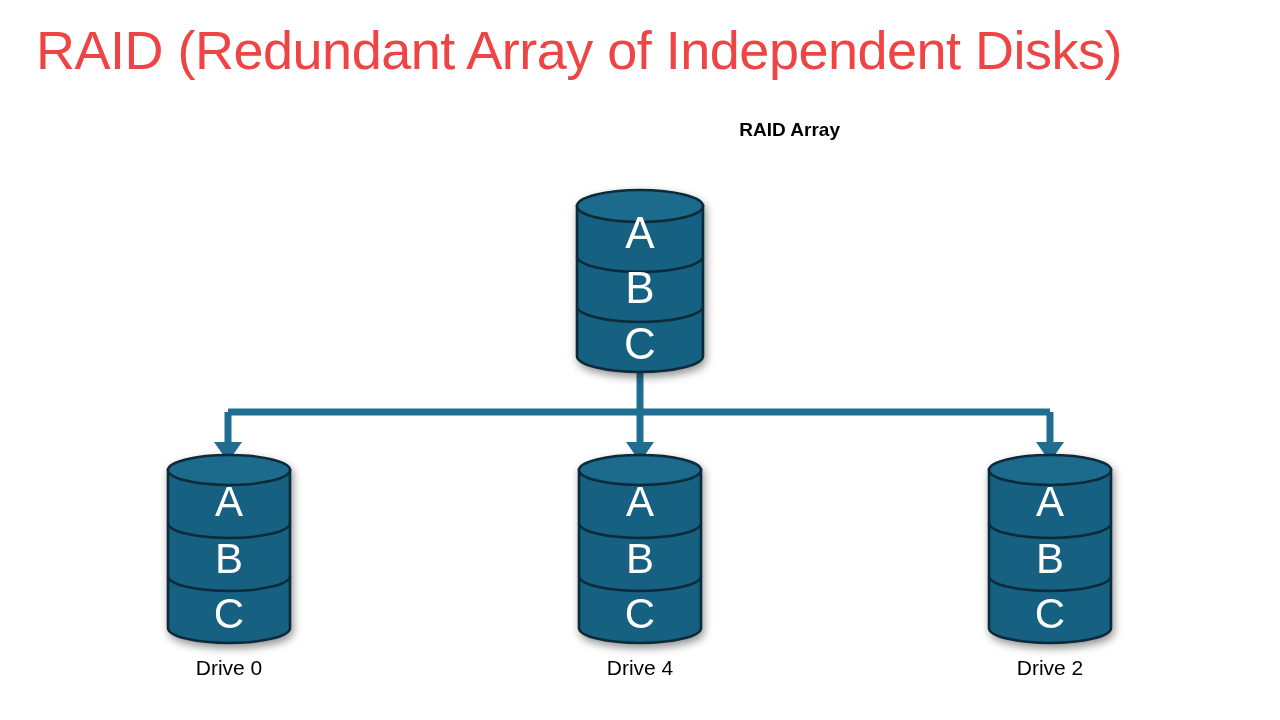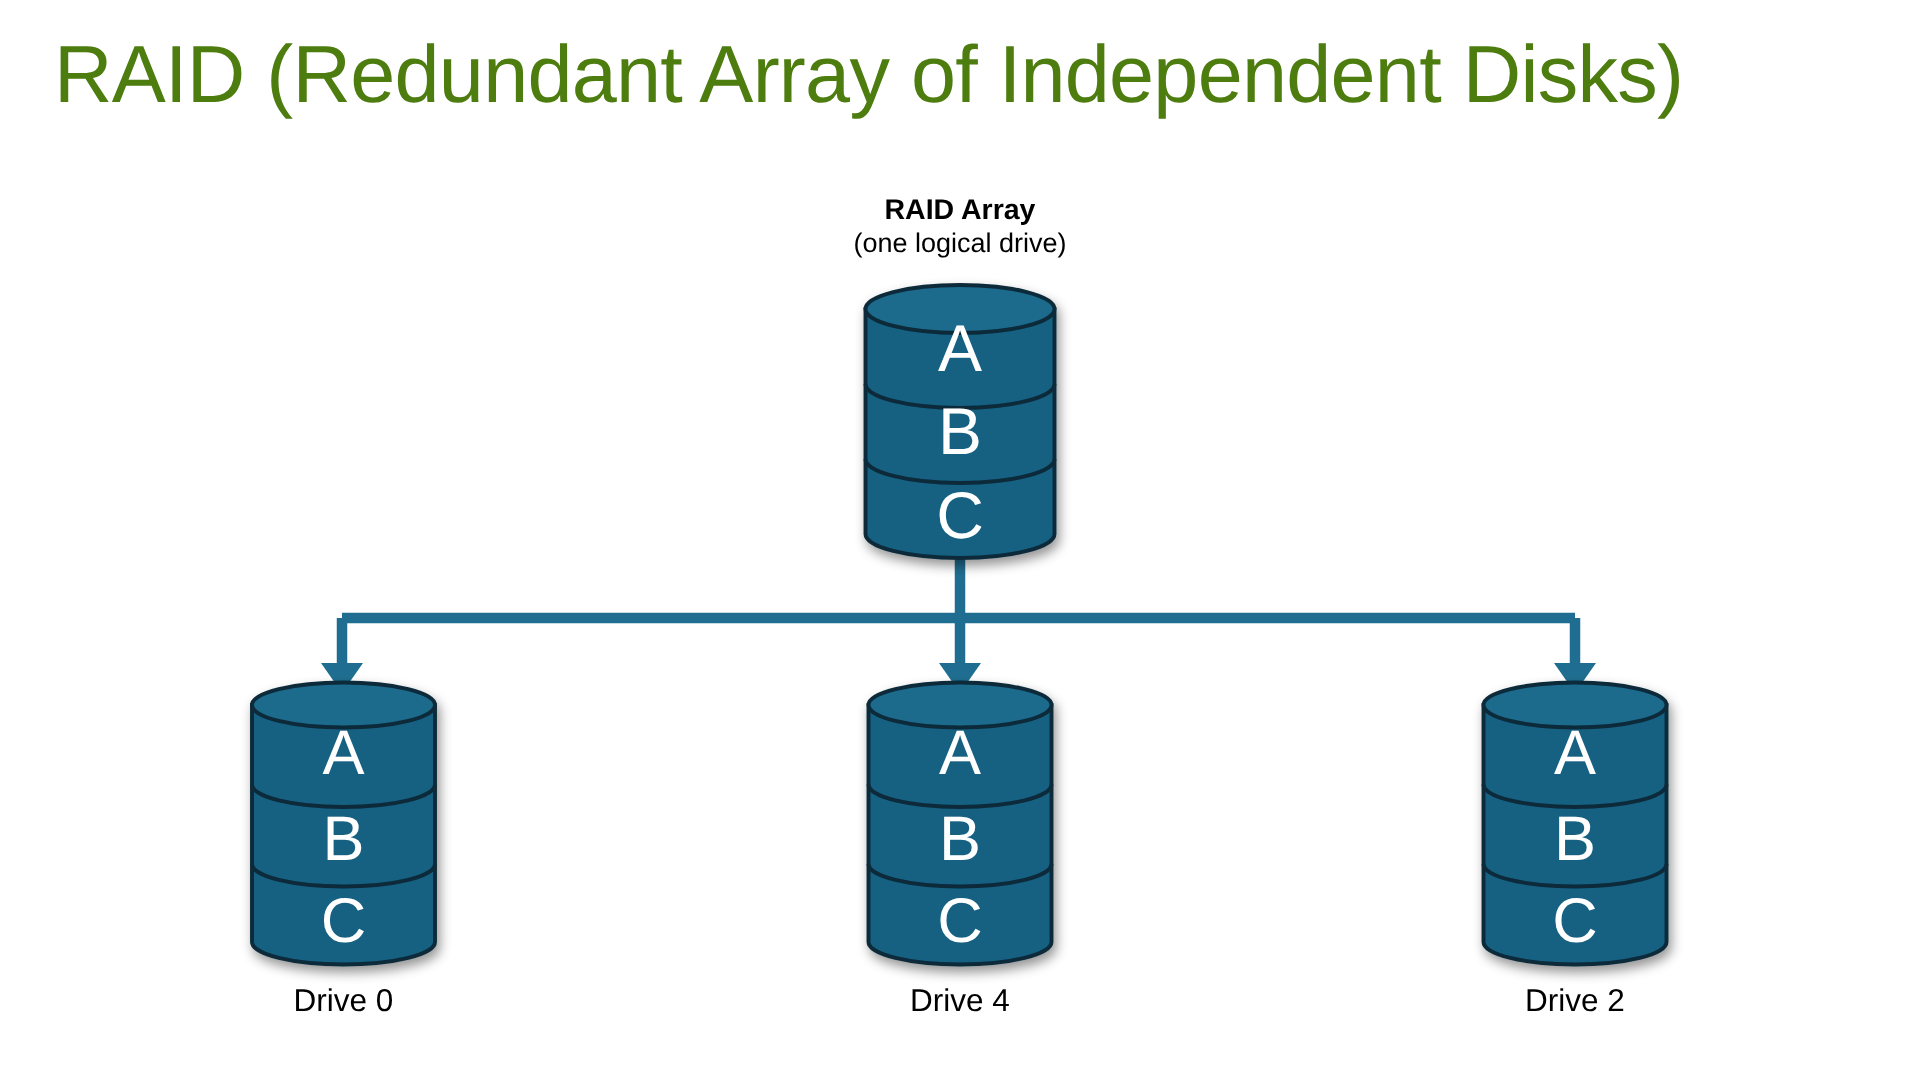--- a/index.html
+++ b/index.html
@@ -18,32 +18,33 @@
 
   #diagram-title {
     position: absolute;
     left: 36px;
     top: 22px;
     font-size: 54px;
     line-height: 1.05;
     font-weight: 400;
     letter-spacing: -0.5px;
     white-space: nowrap;
-    color: #4d7c0f;
+    color: #ef4444;
   }
 
   .caption-block {
     position: absolute;
     text-align: center;
     white-space: nowrap;
   }
   #array-caption {
     left: 440px;
-    top: 130px;
+    top: 119px;
     width: 400px;
+    text-align: right;
   }
   .caption-main {
     font-size: 19px;
     font-weight: bold;
     line-height: 1.18;
   }
   .caption-sub {
     font-size: 18px;
     font-weight: 400;
     line-height: 1.18;
@@ -76,21 +77,20 @@
     font-size: 42px;
   }
 </style>
 </head>
 <body>
 
 <div id="diagram-title">RAID (Redundant Array of Independent Disks)</div>
 
 <div class="caption-block" id="array-caption">
   <div class="caption-main">RAID Array</div>
-  <div class="caption-sub">(one logical drive)</div>
 </div>
 
 <div class="caption-block drive-caption" id="drive-caption-0">Drive 0</div>
 <div class="caption-block drive-caption" id="drive-caption-1">Drive 4</div>
 <div class="caption-block drive-caption" id="drive-caption-2">Drive 2</div>
 
 <svg id="stage" viewBox="0 0 1280 720" xmlns="http://www.w3.org/2000/svg">
   <defs>
     <filter id="softShadow" x="-40%" y="-40%" width="180%" height="190%">
       <feDropShadow dx="2" dy="4" stdDeviation="4" flood-color="#000000" flood-opacity="0.42"></feDropShadow>

